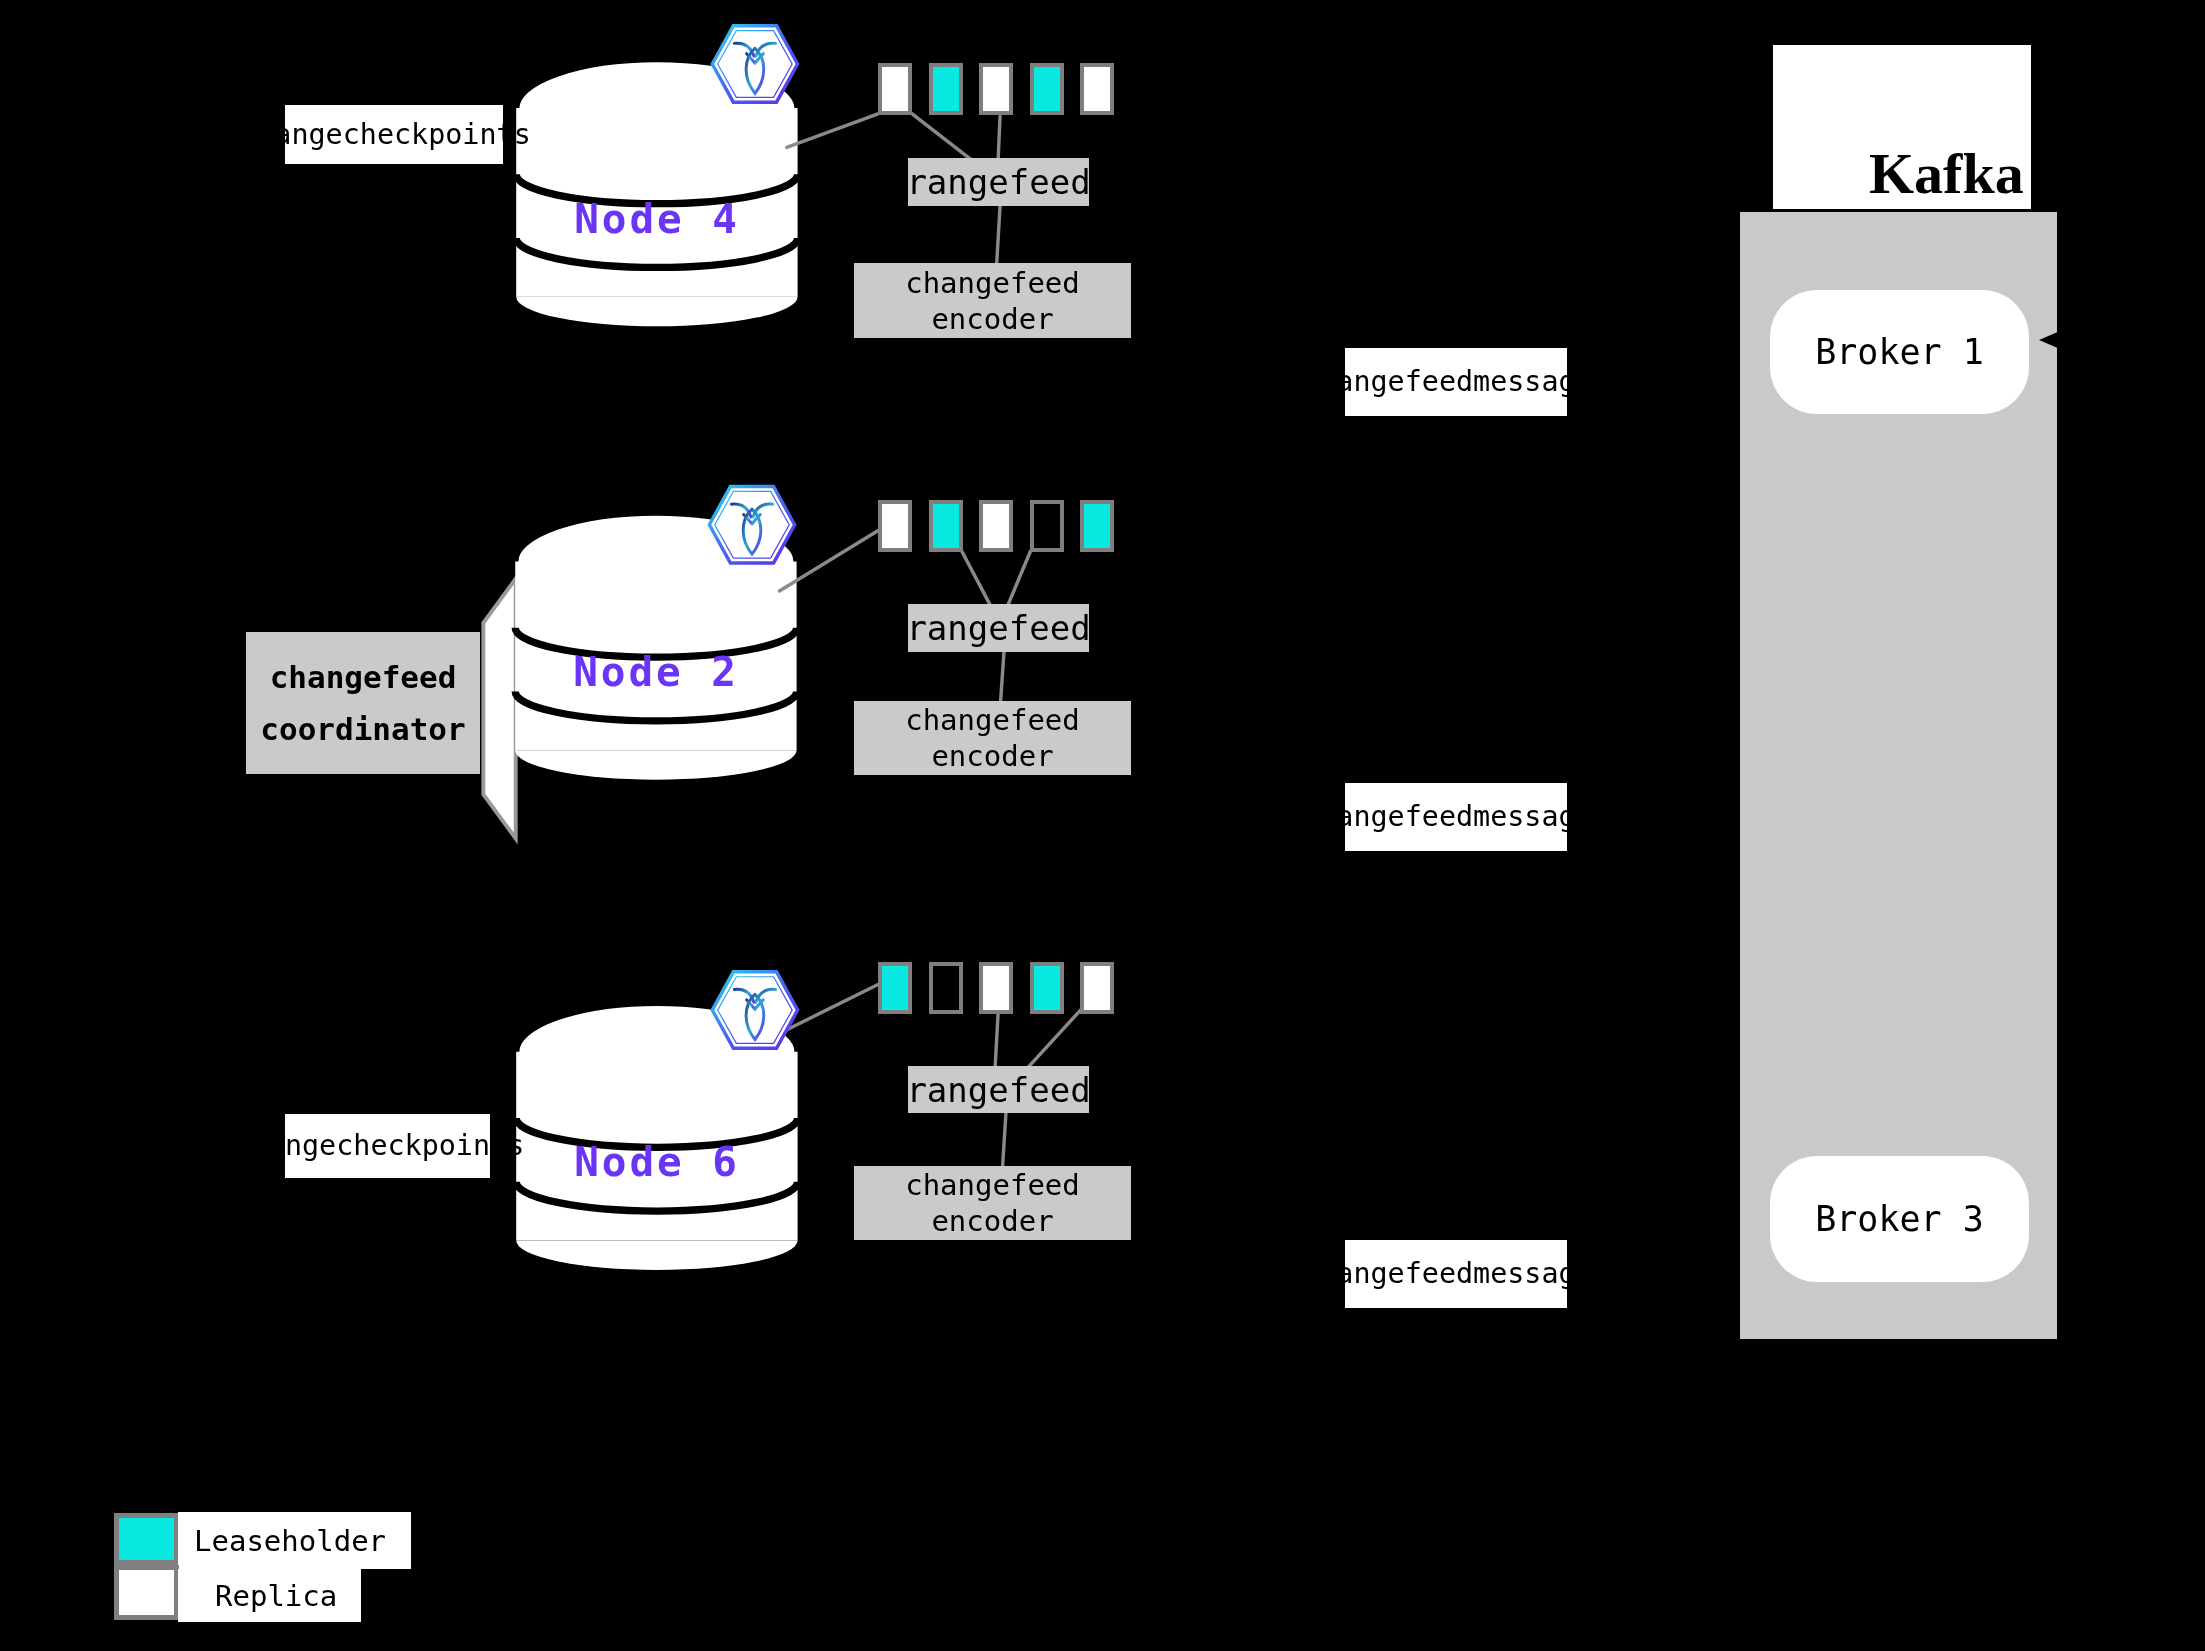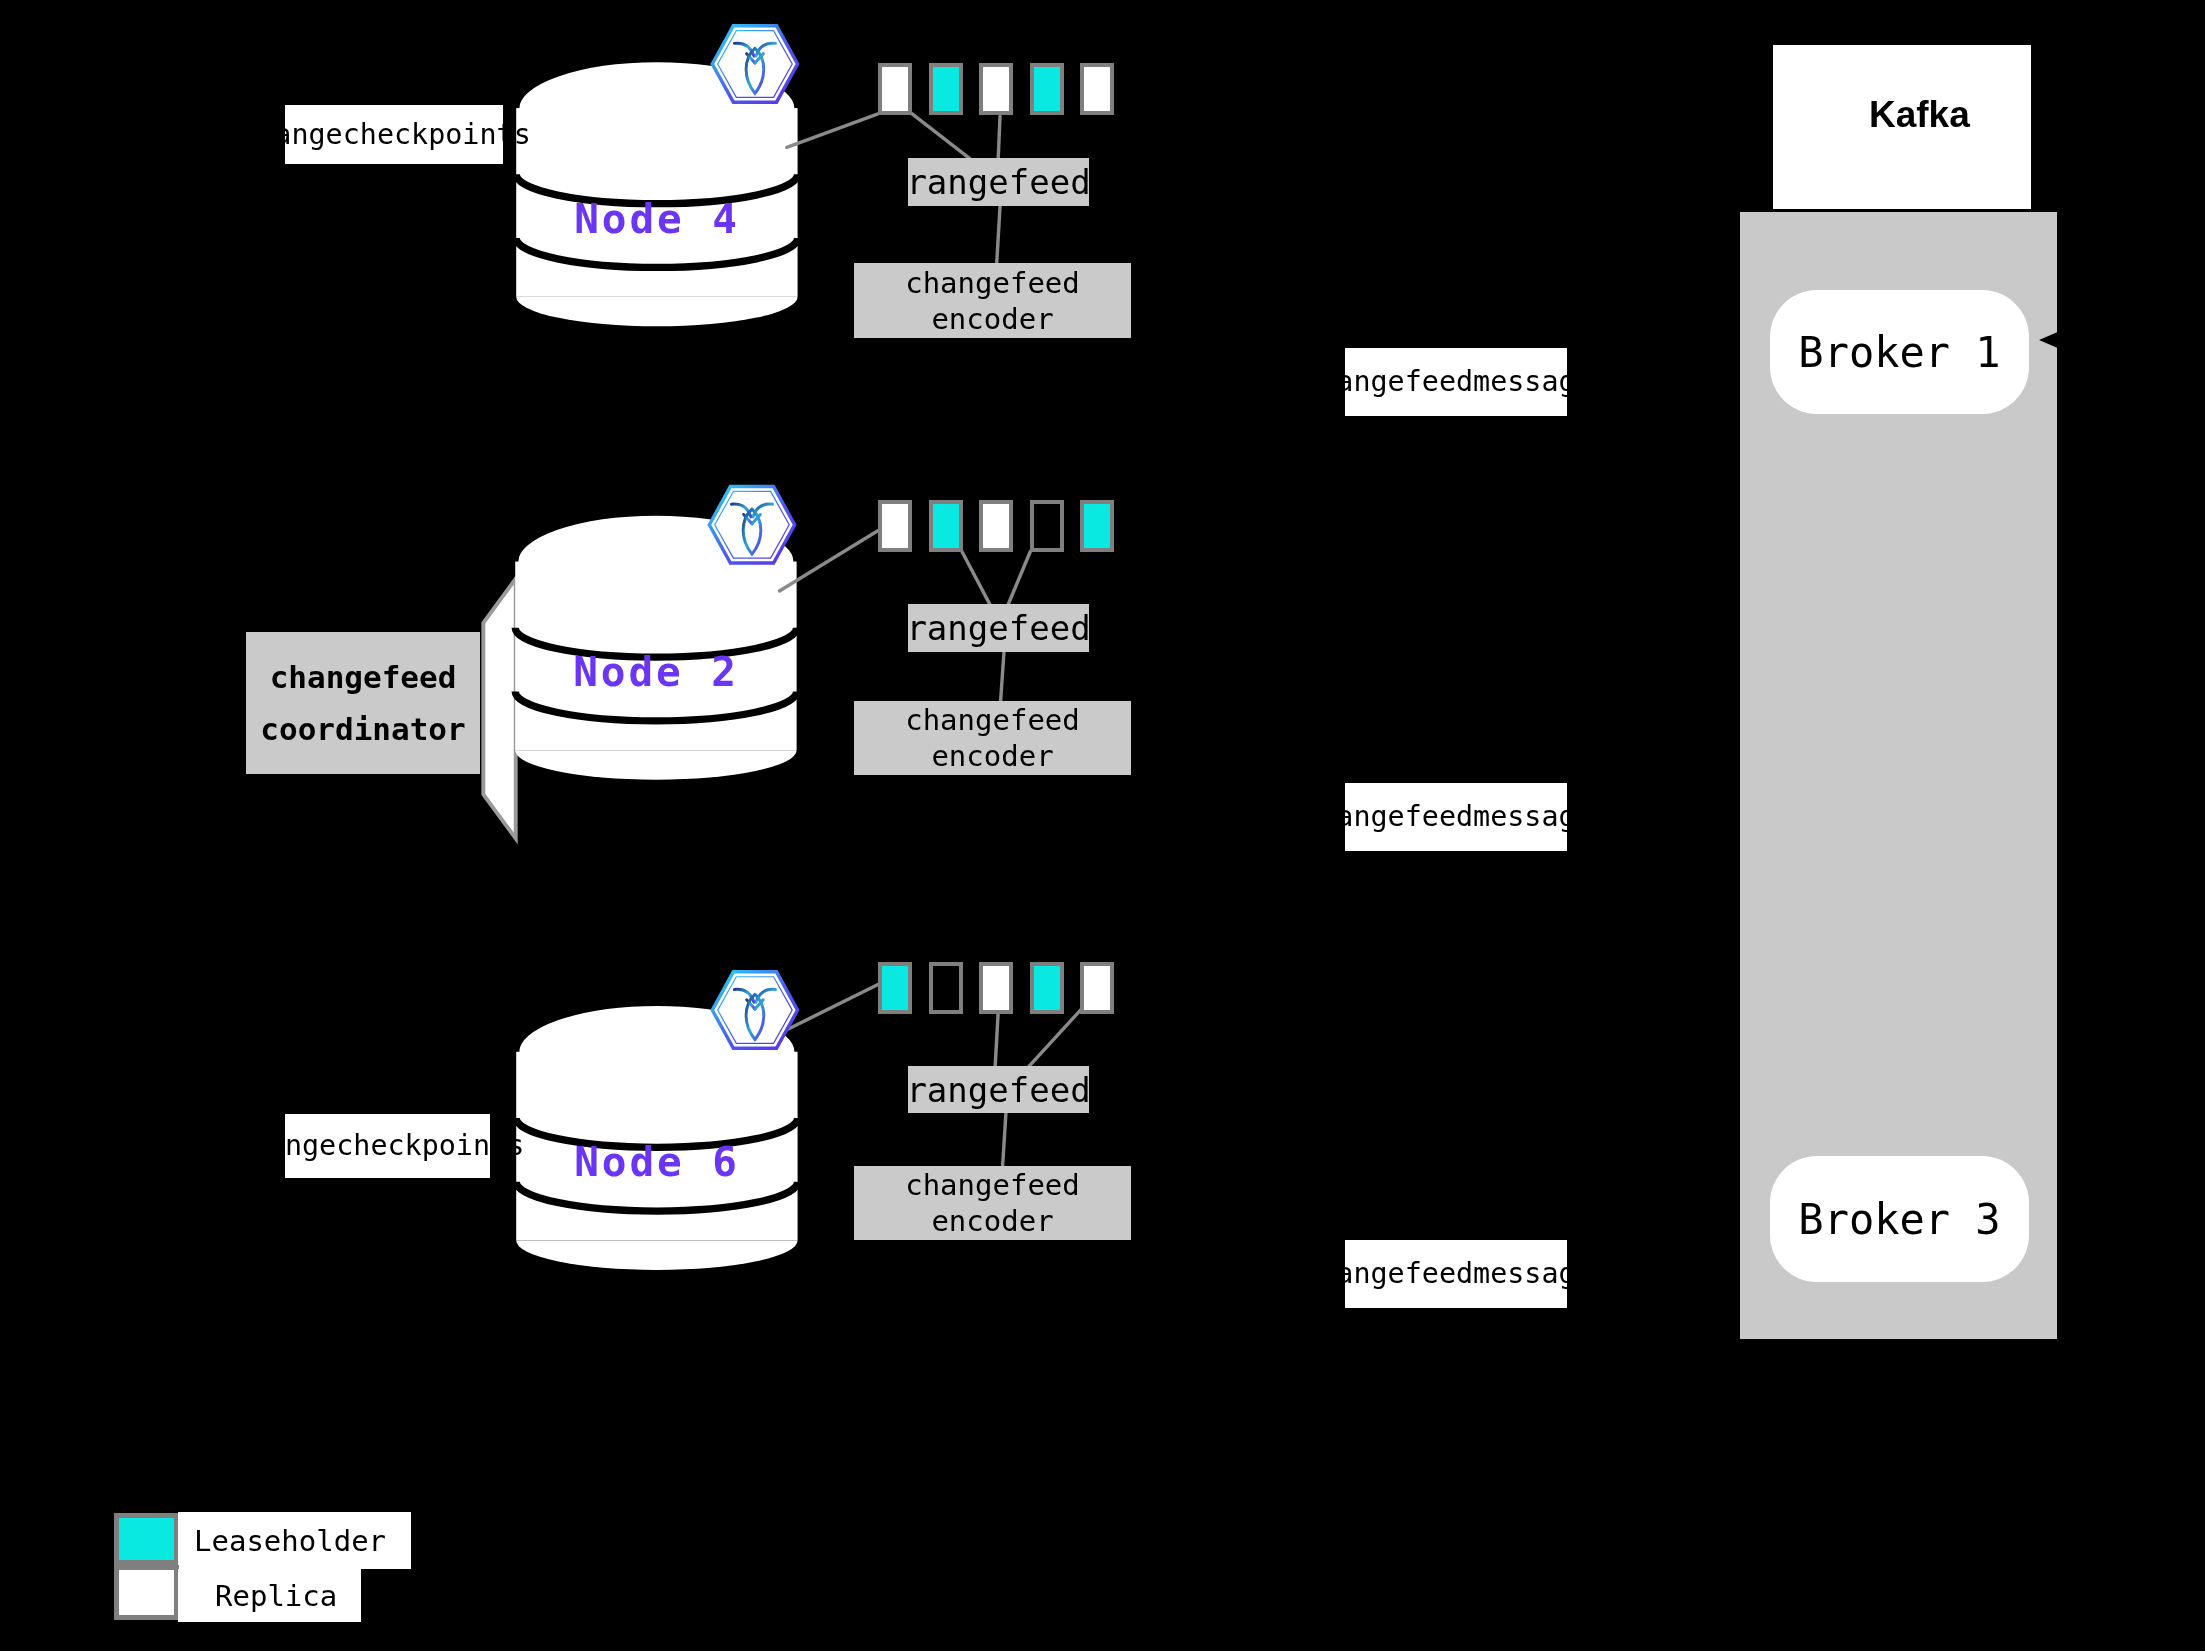--- a/index.html
+++ b/index.html
@@ -18,27 +18,27 @@
   .rangefeed-box{font-size:34px;}
   .coord{font-size:31px;line-height:52px;font-weight:bold;}
   .node-label{font-size:41px;font-weight:bold;color:var(--node_purple,#6a35f5);
     display:flex;align-items:center;justify-content:center;letter-spacing:2.9px;}
   .range-rect{width:34px;height:52px;border:4.4px solid var(--range_border_gray,#7f7f7f);}
   .fill-leaseholder{background:var(--leaseholder_cyan,#0ae9e1);}
   .fill-replica{background:var(--white,#fff);}
   .fill-empty{background:transparent;}
   .kafka-container{background:var(--container_gray,#c9c9c9);}
   .broker{background:var(--white,#fff);border-radius:47px;display:flex;align-items:center;
-    justify-content:center;font-size:42px;color:#000;}
+    justify-content:center;font-size:35px;color:#000;}
   .pill{border-radius:29px;font-size:31px;}
   .legend-swatch{width:65px;border:5.9px solid var(--range_border_gray,#7f7f7f);}
   .legend-label{background:var(--white,#fff);color:#000;display:flex;align-items:center;
     font-size:29px;}
-  .kafka-brand{font-family:Liberation Sans, sans-serif;font-weight:bold;
-    font-size:37px;color:#000;display:flex;align-items:center;}
+  .kafka-brand{font-family:Liberation Serif, serif;font-weight:bold;
+    font-size:58px;color:#000;display:flex;align-items:center;margin-top:46px;}
   .arrowhead-left{width:0;height:0;border-top:12.7px solid transparent;
     border-bottom:12.7px solid transparent;border-right:28.4px solid #000;}
   svg{position:absolute;left:0;top:0;}
 </style>
 </head>
 <body>
 
 <div class="canvas">
 
   <svg width="2205" height="1652" viewBox="0 0 4498 3369">

